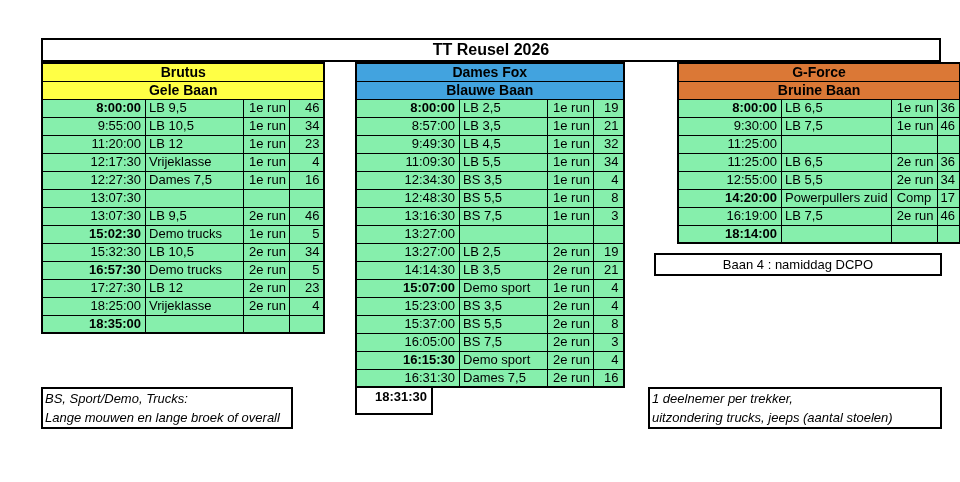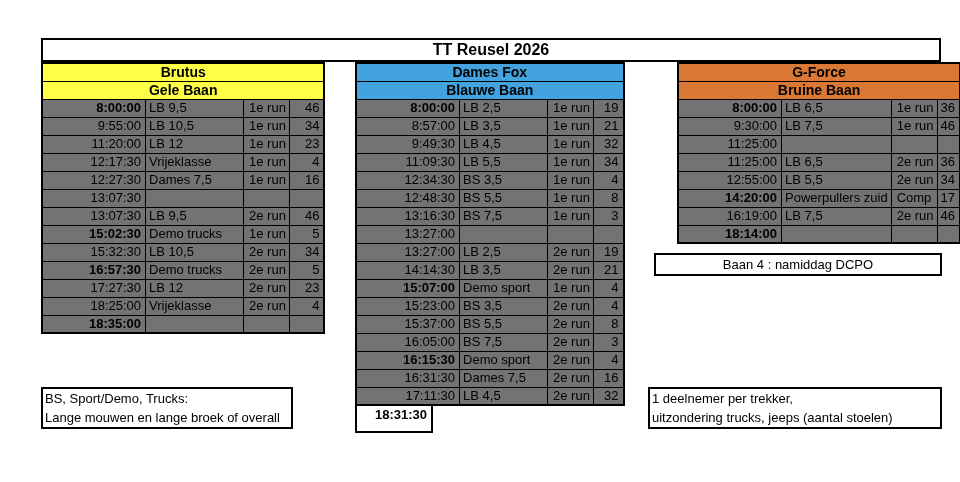--- a/index.html
+++ b/index.html
@@ -16,21 +16,21 @@
     border: 2px solid #000;
     display: flex; align-items: center; justify-content: center;
     font-weight: bold; font-size: 16px;
   }
 
   .tbl { position: absolute; top: 62px; }
   .tbl-1 { left: 41px; }
   .tbl-2 { left: 355px; }
   .tbl-3 { left: 655px; margin-left: 22px; }
 
-  table { border-collapse: collapse; table-layout: fixed; border: 2px solid #000; background: #737373; }
+  table { border-collapse: collapse; table-layout: fixed; border: 2px solid #000; background: #86efac; }
   th, td {
     border: 1px solid #000;
     height: 18px;
     padding: 0 3px;
     font-size: 13px;
     line-height: 16px;
     white-space: nowrap;
     overflow: hidden;
   }
   th.band-cell { font-weight: bold; text-align: center; font-size: 14px; }
@@ -60,21 +60,21 @@
     position: absolute; top: 387px;
     border: 2px solid #000;
     font-size: 13px; line-height: 19px;
     padding-left: 2px;
     white-space: nowrap;
     overflow: visible;
     background: transparent;
   }
   .note-left  { left: 41px;  width: 252px; }
   .note-right { left: 648px; width: 294px; }
-  .note .line { height: 19px; overflow: visible; white-space: nowrap; }
+  .note .line { height: 19px; overflow: visible; white-space: nowrap; font-style: italic; }
 </style>
 </head>
 <body>
 
 <div class="sheet">
 
   <div class="title-box">
     <span>TT Reusel 2026</span>
   </div>
 
@@ -312,26 +312,20 @@
         <td class="c-count">4</td>
       </tr>
 
       <tr>
         <td class="c-time">16:31:30</td>
         <td class="c-klasse">Dames 7,5</td>
         <td class="c-run">2e run</td>
         <td class="c-count">16</td>
       </tr>
 
-      <tr>
-        <td class="c-time">17:11:30</td>
-        <td class="c-klasse">LB 4,5</td>
-        <td class="c-run">2e run</td>
-        <td class="c-count">32</td>
-      </tr>
     </tbody>
     </table>
     <div class="t2-footer">18:31:30</div>
 
   </div>
 
   <div class="tbl tbl-3">
     <table>
       <colgroup>
           <col style="width:75px">

